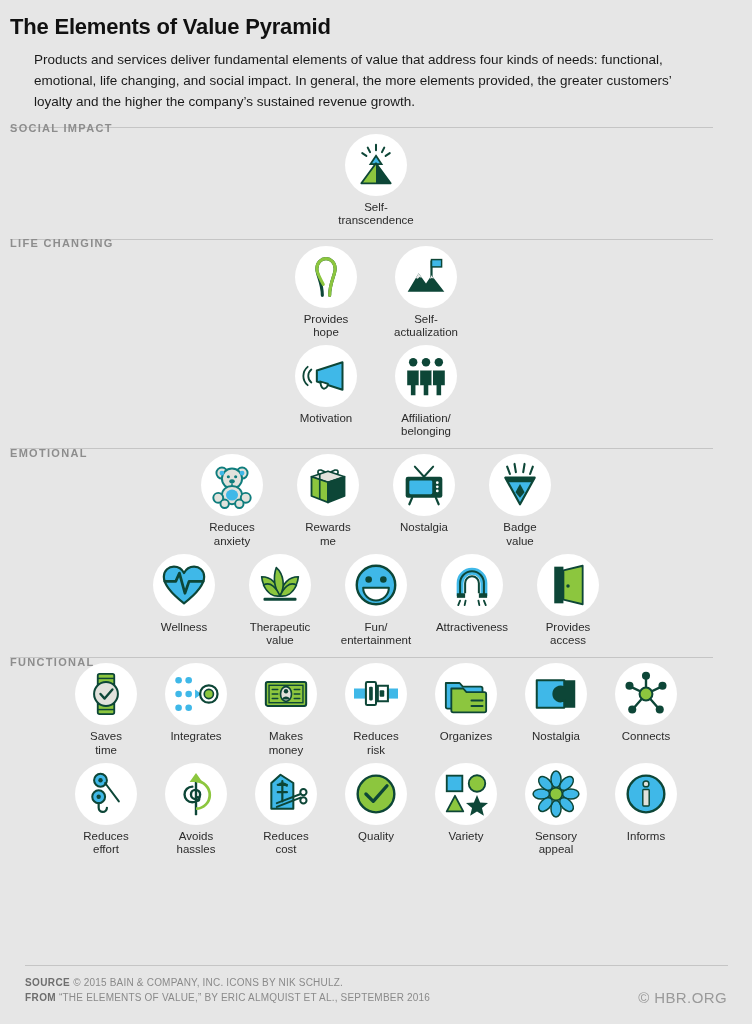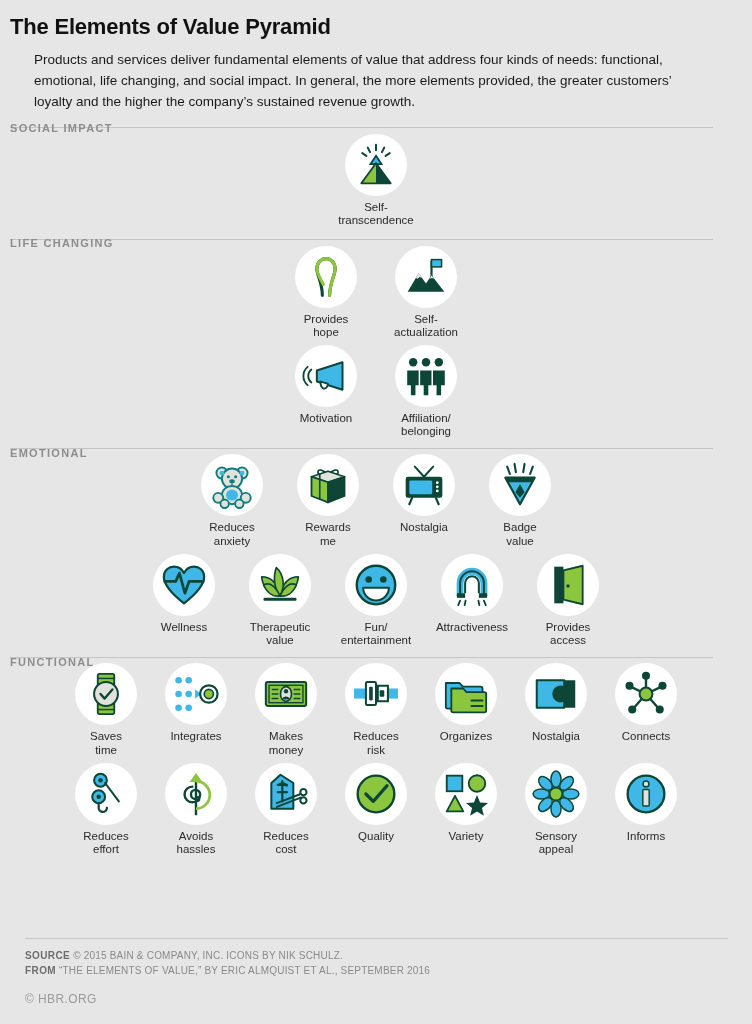--- a/index.html
+++ b/index.html
@@ -63,24 +63,24 @@
 
   .sec-func .el { width: 78px; }
   .sec-func .row { gap: 12px; }
   .sec-emo .row { gap: 14px; }
 
   
   .footer {
     position: absolute; left: 25px; right: 25px; bottom: 18px;
   }
   .footer-rule { height: 1px; background: #c5c5c5; width: 703px; margin-bottom: 9px; }
-  .footer-inner { display: flex; justify-content: space-between; align-items: flex-start; flex-direction: column; }
+  .footer-inner { display: flex; justify-content: space-between; align-items: flex-start; }
   .foot-lines { font-size: 10px; color: #8a8a8a; letter-spacing: 0.2px; line-height: 1.5; }
   .foot-lines b { color: #6e6e6e; font-weight: bold; letter-spacing: 0.4px; }
-  .hbr { font-size: 12px; color: #9a9a9a; letter-spacing: 0.4px; padding-top: 14px; }
+  .hbr { font-size: 15px; color: #9a9a9a; letter-spacing: 0.4px; padding-top: 14px; }
 </style>
 </head>
 <body>
 
 <div class="page">
 
   <div class="header">
     <div class="title">The Elements of Value Pyramid</div>
     <div class="subtitle">Products and services deliver fundamental elements of value that address four kinds of needs: functional, emotional, life changing, and social impact. In general, the more elements provided, the greater customers’ loyalty and the higher the company’s sustained revenue growth.</div>
   </div>

